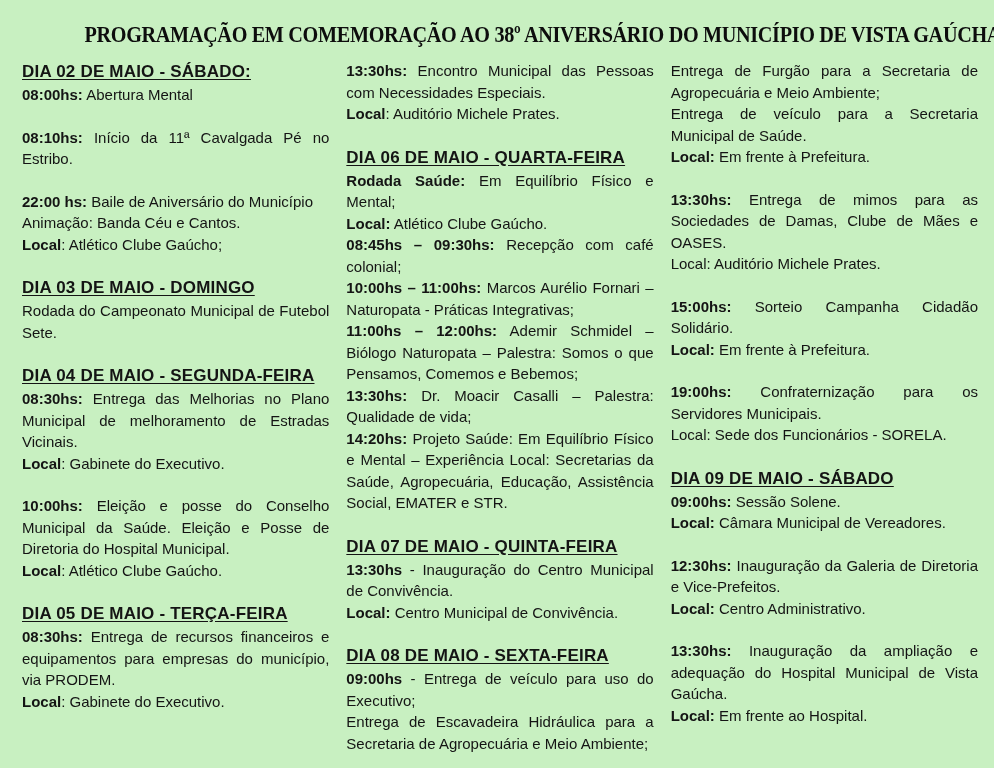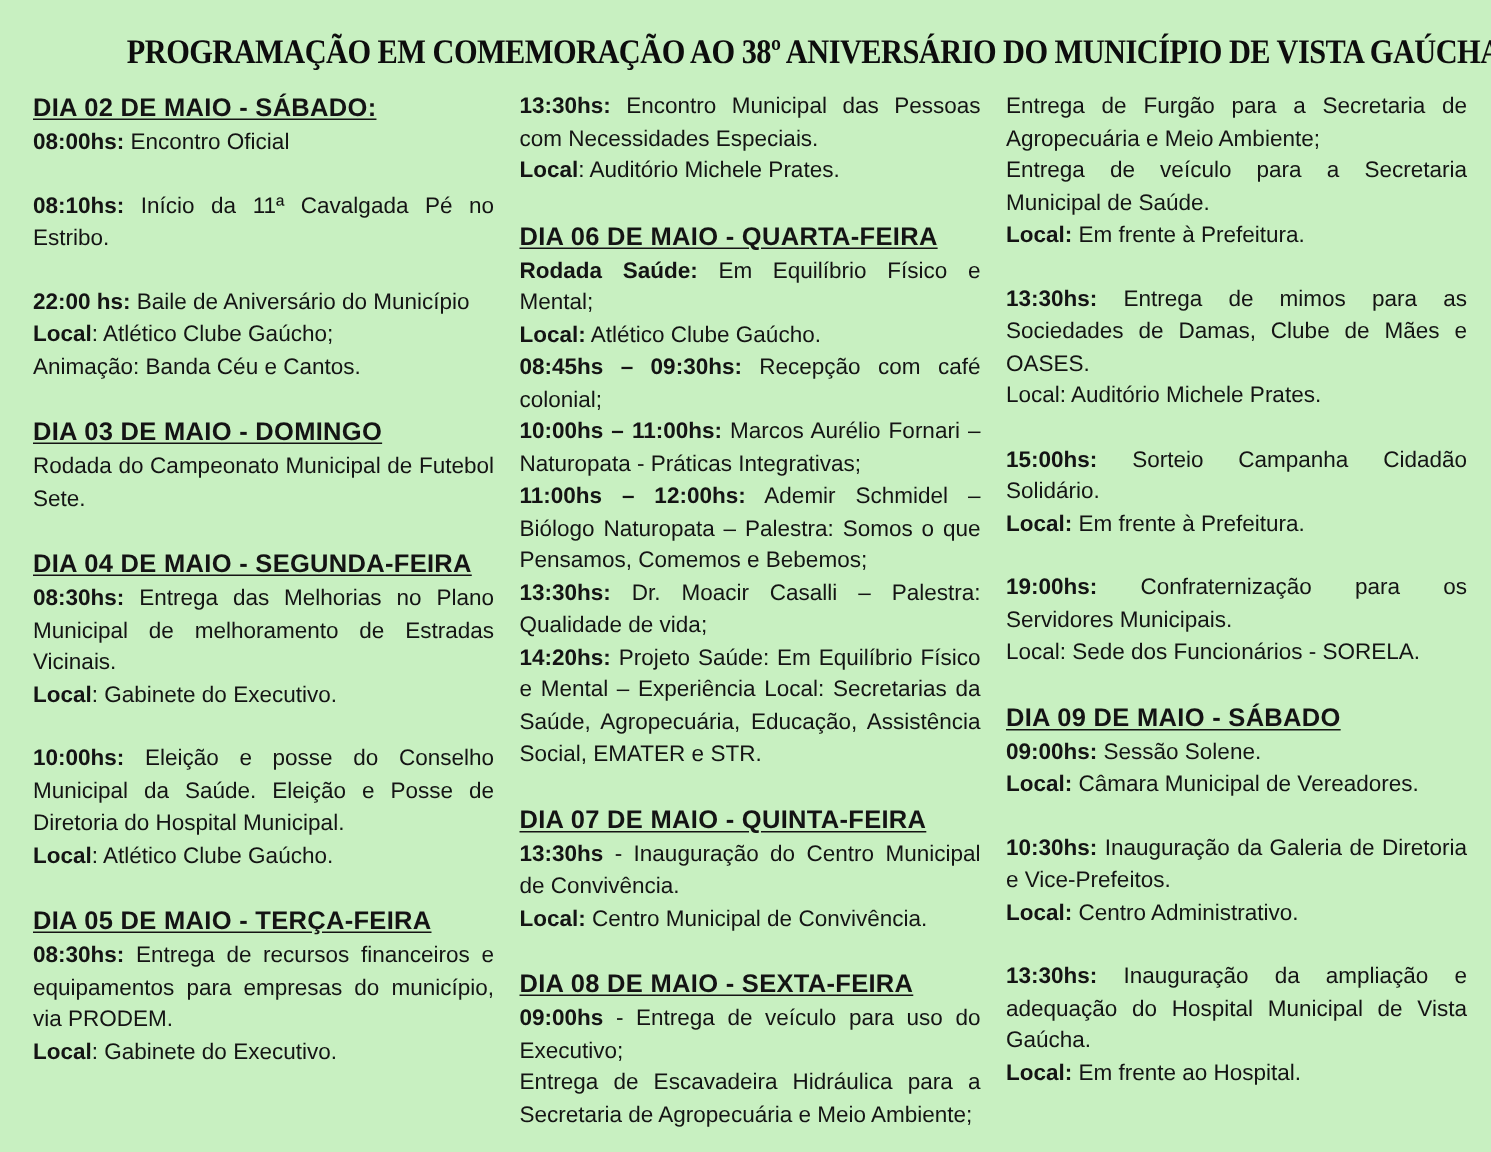--- a/index.html
+++ b/index.html
@@ -46,27 +46,27 @@
 </head>
 <body>
 
 <div class="page">
   <div class="title-wrap">
     <div class="title">PROGRAMAÇÃO EM COMEMORAÇÃO AO 38º ANIVERSÁRIO DO MUNICÍPIO DE VISTA GAÚCHA</div>
   </div>
   <div class="columns" id="columns">
       <div class="col">
         <div class="heading">DIA 02 DE MAIO - SÁBADO:</div>
-        <p class="para"><span class="b">08:00hs:</span><span> Encontro Oficial</span></p>
+        <p class="para"><span class="b">08:00hs:</span><span> Abertura Mental</span></p>
         <div class="gap"></div>
         <p class="para"><span class="b">08:10hs:</span><span> Início da 11ª Cavalgada Pé no Estribo.</span></p>
         <div class="gap"></div>
         <p class="para"><span class="b">22:00 hs:</span><span> Baile de Aniversário do Município</span></p>
+        <p class="para"><span>Animação: Banda Céu e Cantos.</span></p>
         <p class="para"><span class="b">Local</span><span>: Atlético Clube Gaúcho;</span></p>
-        <p class="para"><span>Animação: Banda Céu e Cantos.</span></p>
         <div class="gap"></div>
         <div class="heading">DIA 03 DE MAIO - DOMINGO</div>
         <p class="para"><span>Rodada do Campeonato Municipal de Futebol Sete.</span></p>
         <div class="gap"></div>
         <div class="heading">DIA 04 DE MAIO - SEGUNDA-FEIRA</div>
         <p class="para"><span class="b">08:30hs:</span><span> Entrega das Melhorias no Plano Municipal de melhoramento de Estradas Vicinais.</span></p>
         <p class="para"><span class="b">Local</span><span>: Gabinete do Executivo.</span></p>
         <div class="gap"></div>
         <p class="para"><span class="b">10:00hs:</span><span> Eleição e posse do Conselho Municipal da Saúde. Eleição e Posse de Diretoria do Hospital Municipal.</span></p>
         <p class="para"><span class="b">Local</span><span>: Atlético Clube Gaúcho.</span></p>
@@ -107,20 +107,20 @@
         <p class="para"><span class="b">15:00hs:</span><span> Sorteio Campanha Cidadão Solidário.</span></p>
         <p class="para"><span class="b">Local:</span><span> Em frente à Prefeitura.</span></p>
         <div class="gap"></div>
         <p class="para"><span class="b">19:00hs:</span><span> Confraternização para os Servidores Municipais.</span></p>
         <p class="para"><span>Local: Sede dos Funcionários - SORELA.</span></p>
         <div class="gap"></div>
         <div class="heading">DIA 09 DE MAIO - SÁBADO</div>
         <p class="para"><span class="b">09:00hs:</span><span> Sessão Solene.</span></p>
         <p class="para"><span class="b">Local:</span><span> Câmara Municipal de Vereadores.</span></p>
         <div class="gap"></div>
-        <p class="para"><span class="b">10:30hs:</span><span> Inauguração da Galeria de Diretoria e Vice-Prefeitos.</span></p>
+        <p class="para"><span class="b">12:30hs:</span><span> Inauguração da Galeria de Diretoria e Vice-Prefeitos.</span></p>
         <p class="para"><span class="b">Local:</span><span> Centro Administrativo.</span></p>
         <div class="gap"></div>
         <p class="para"><span class="b">13:30hs:</span><span> Inauguração da ampliação e adequação do Hospital Municipal de Vista Gaúcha.</span></p>
         <p class="para"><span class="b">Local:</span><span> Em frente ao Hospital.</span></p>
       </div>
     </div>
 </div>
 
 </body></html>

